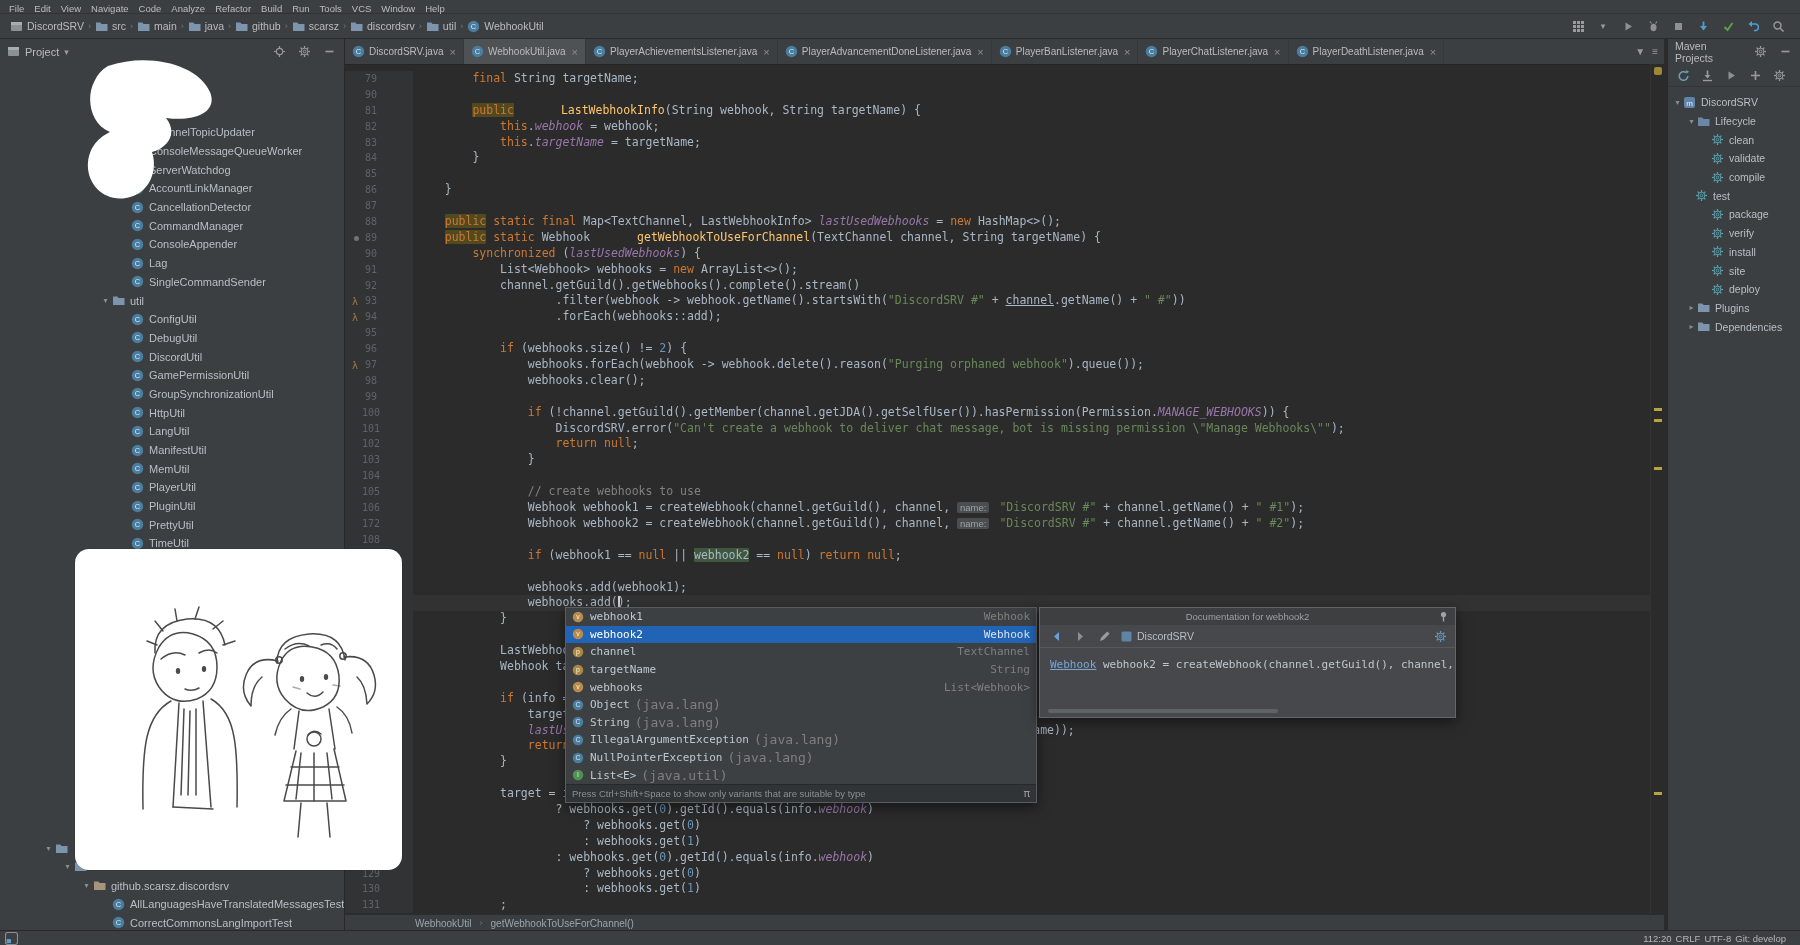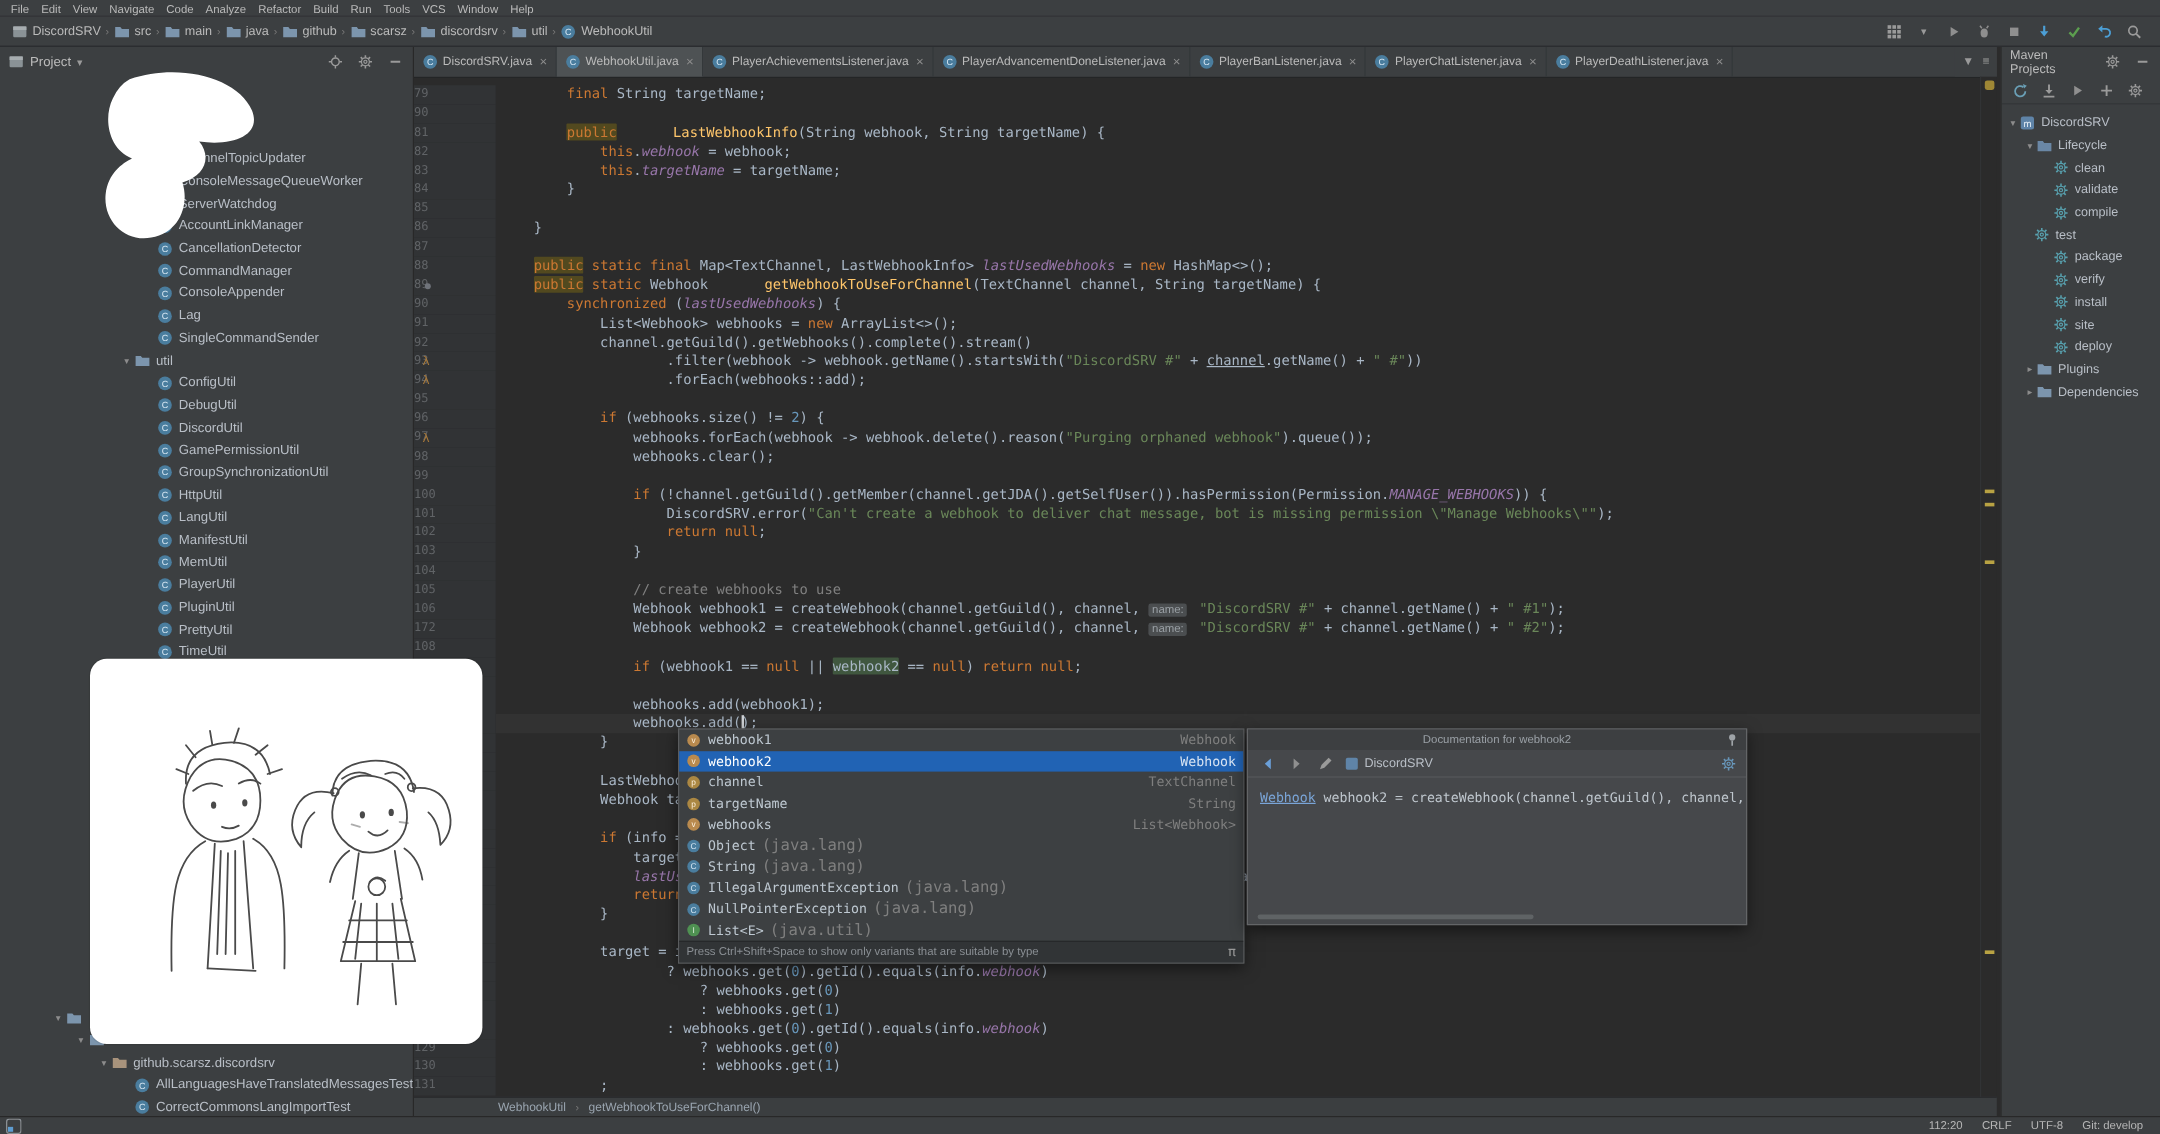--- a/index.html
+++ b/index.html
@@ -29,21 +29,21 @@
   
   .editor-zone{position:absolute;top:39px;left:345px;width:1319px;bottom:14px;background:#2b2b2b;}
   .tabbar{position:absolute;top:0;left:0;right:0;height:25px;background:#3c3f41;border-bottom:1px solid #232526;display:flex;align-items:stretch;overflow:hidden;}
   .tab{display:inline-flex;align-items:center;gap:4px;padding:0 7px;border-right:1px solid #34383a;color:#bbbbbb;font-size:10px;white-space:nowrap;}
   .tab.active{background:#4e5254;}
   .tclose{color:#8e8e8e;font-size:11px;margin-left:2px;}
   .tabbar-right{position:absolute;right:0;top:0;height:25px;display:flex;align-items:center;gap:7px;padding:0 6px;background:#3c3f41;color:#9a9a9a;font-size:10px;}
   .editor-scroll{position:absolute;top:25px;left:0;right:0;bottom:16px;overflow:hidden;}
   .code-pane{position:absolute;left:0;top:0;right:13px;padding-top:7px;}
   .eline{display:flex;height:15.9px;line-height:15.9px;font-family:"DejaVu Sans Mono",monospace;font-size:11.5px;white-space:pre;}
-  .lnum{flex:0 0 68px;width:68px;background:#313335;color:#606366;text-align:left;padding-right:16px;box-sizing:border-box;font-size:10px;position:relative;}
+  .lnum{flex:0 0 68px;width:68px;background:#313335;color:#606366;text-align:center;padding-right:16px;box-sizing:border-box;font-size:10px;position:relative;}
   .eline.cur .lnum{color:#a3a3a3;}
   .eline.cur .lcode{background:#323232;}
   .lcode{flex:1;color:#a9b7c6;padding-left:4px;}
   .kw{color:#cc7832;}.str{color:#6a8759;}.cmt{color:#808080;}.num{color:#6897bb;}
   .fld{color:#9876aa;font-style:italic;}.method{color:#ffc66b;margin-left:40px;}
   .inlay{background:#4b4e50;color:#9aa0a5;border-radius:2px;padding:0 3px;font-size:9.5px;margin-right:3px;font-family:"Liberation Sans",sans-serif;}
   .dec-usage{background:#52491f;border-radius:1px;}
   .dec-write{background:#40573f;border-radius:1px;}
   .dec-ul{text-decoration:underline;}
   .caret{display:inline-block;width:2px;height:12px;background:#d0d3d6;vertical-align:-2px;margin-right:-2px;}
@@ -55,33 +55,33 @@
   .breadcrumb-bar{position:absolute;left:0;right:0;bottom:0;height:16px;background:#3b3e40;border-top:1px solid #2a2c2e;display:flex;align-items:center;padding-left:70px;gap:7px;color:#9aa5b0;font-size:10px;}
   
   .maven-panel{position:absolute;top:39px;right:0;width:132px;bottom:14px;background:#3c3f41;border-left:1px solid #282828;overflow:hidden;}
   .mtoolbar{height:22px;display:flex;align-items:center;gap:8px;padding-left:7px;border-bottom:1px solid #333638;}
   .maven-panel .trow{height:18.7px;}
   .maven-panel .tree{font-size:10.5px;padding-top:6px;}
   .maven-panel .tarr{width:11px;flex:0 0 11px;}
   
   .statusbar{position:absolute;left:0;right:0;bottom:0;height:14px;background:#3c3f41;border-top:1px solid #282828;display:flex;align-items:center;font-size:9.5px;color:#b6b6b6;z-index:20;}
   .sb-left{padding-left:5px;display:flex;align-items:center;}
-  .sb-right{margin-left:auto;display:flex;gap:16px;padding-right:14px;}
+  .sb-right{margin-left:auto;display:flex;gap:4px;padding-right:14px;}
   
   .completion-popup{position:absolute;left:565px;top:607px;width:470px;background:#3d4042;border:1px solid #5a5c5e;z-index:70;box-shadow:0 4px 12px rgba(0,0,0,.5);font-family:"DejaVu Sans Mono",monospace;}
   .crow{height:17.6px;display:flex;align-items:center;padding:0 6px;font-size:11px;color:#bec8d1;}
   .crow .ic{width:12px;height:12px;flex:0 0 12px;margin-right:6px;}
   .cpkg{color:#7f7f7f;margin-left:5px;font-size:13px;}
   .ctype{margin-left:auto;color:#7f7f7f;}
   .crow.sel{background:#2163b4;color:#ffffff;}
   .crow.sel .ctype{color:#d7e3f2;}
   .cfooter{height:17px;background:#313436;border-top:1px solid #26282a;display:flex;align-items:center;padding:0 6px;color:#8a8f94;font-size:9.5px;font-family:"Liberation Sans",sans-serif;}
   .csort{margin-left:auto;font-family:"DejaVu Sans",sans-serif;color:#9a9a9a;font-size:11px;}
   
-  .doc-popup{position:absolute;left:1039px;top:607px;width:417px;height:164px;background:#46484b;border:1px solid #636567;z-index:70;box-shadow:0 4px 12px rgba(0,0,0,.5);box-sizing:border-box;}
+  .doc-popup{position:absolute;left:1039px;top:607px;width:417px;height:111px;background:#46484b;border:1px solid #636567;z-index:70;box-shadow:0 4px 12px rgba(0,0,0,.5);box-sizing:border-box;}
   .doc-title{height:17px;background:#3d3f41;display:flex;align-items:center;justify-content:center;color:#9aa0a6;font-size:9.5px;position:relative;}
   .doc-pin{position:absolute;right:5px;top:2px;}
   .doc-toolbar{height:22px;border-bottom:1px solid #57595b;display:flex;align-items:center;gap:8px;padding:0 8px;color:#b9bfc7;font-size:10.5px;}
   .doc-module{display:flex;align-items:center;gap:4px;}
   .doc-gear{margin-left:auto;display:inline-flex;}
   .doc-content{padding:10px 10px;font-family:"DejaVu Sans Mono",monospace;font-size:11px;color:#bfc7ce;white-space:nowrap;overflow:hidden;}
   .doc-link{color:#7aa5d8;text-decoration:underline;}
   .doc-hscroll{position:absolute;bottom:4px;left:8px;width:230px;height:4px;background:#5f6365;border-radius:2px;}
   
   .blob{position:absolute;left:78px;top:58px;z-index:60;}

